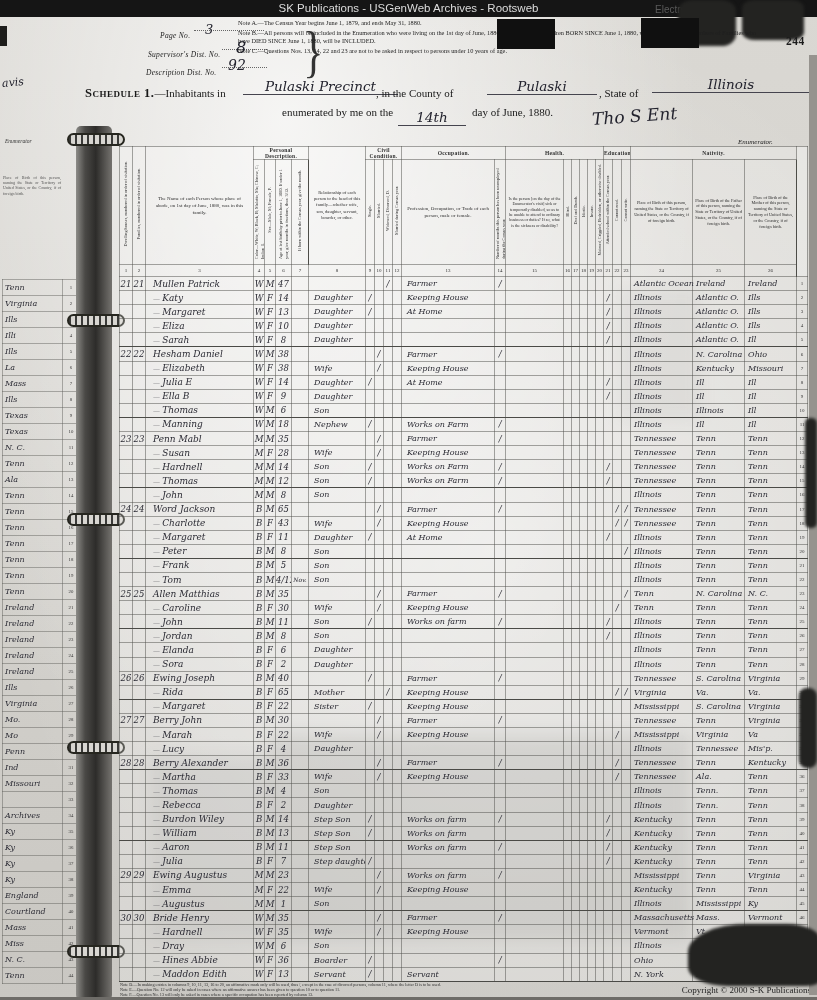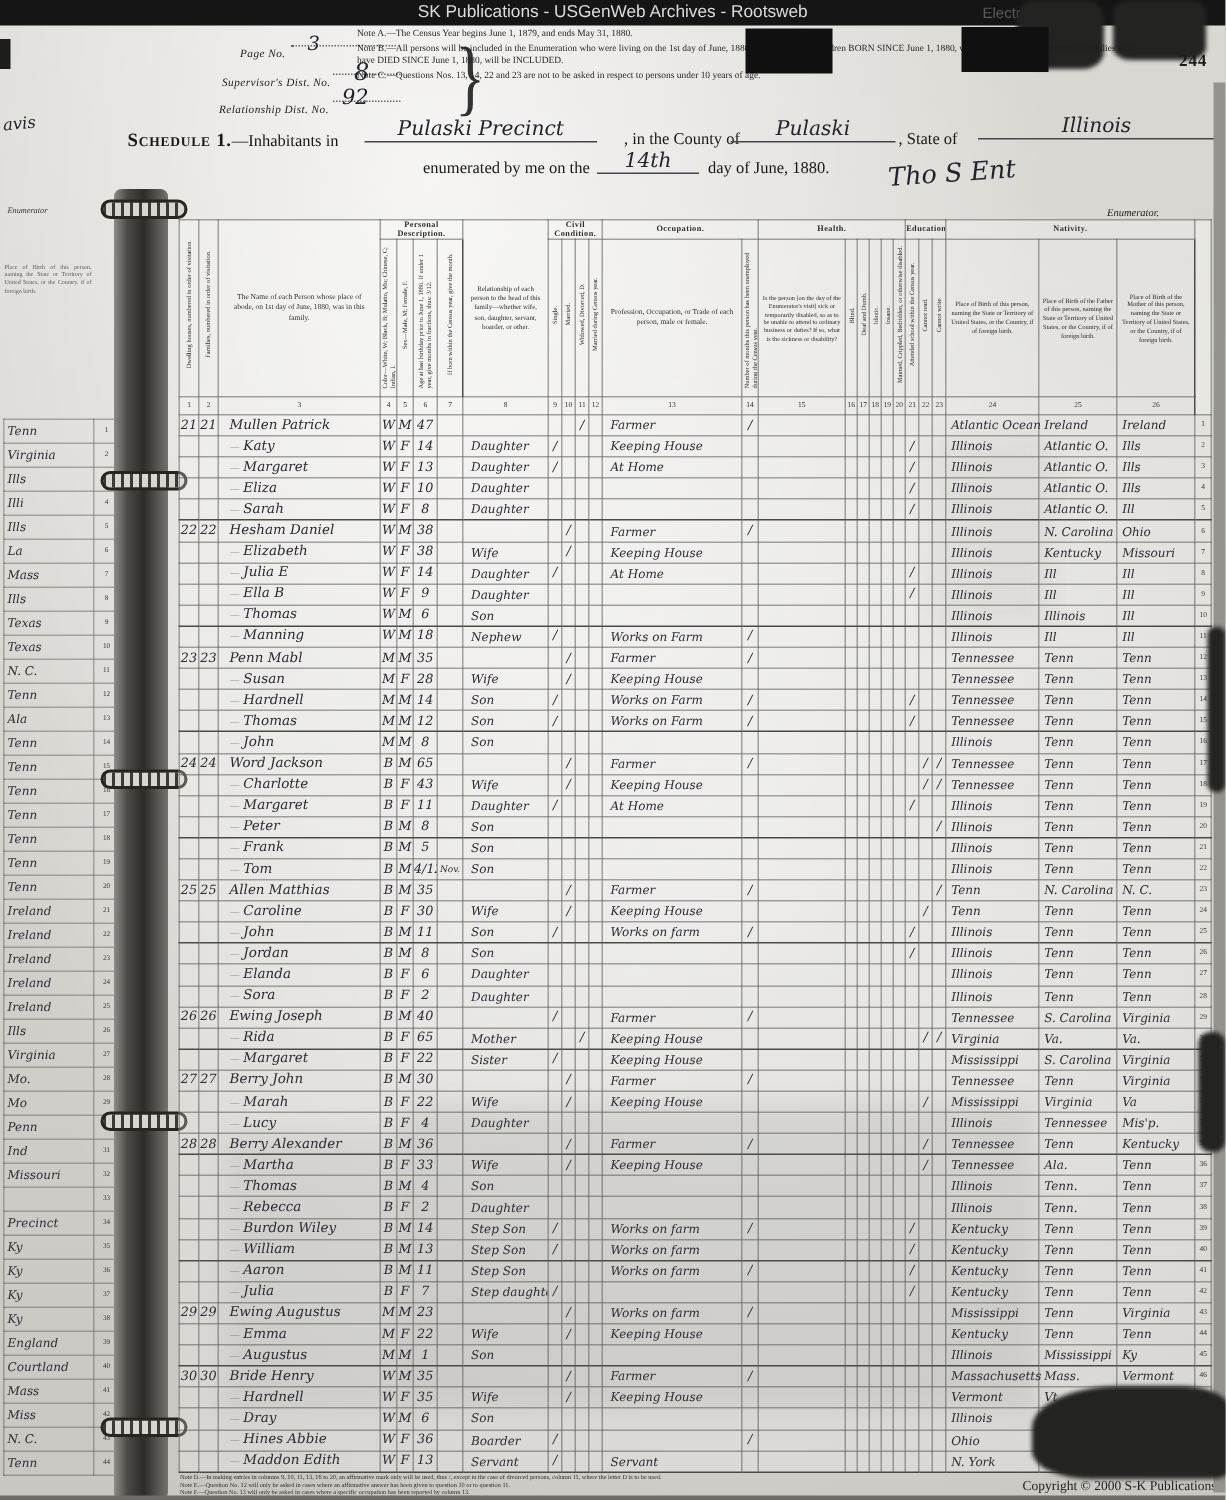--- a/index.html
+++ b/index.html
@@ -98,45 +98,45 @@
 <div class="nub"></div>
 
 <span class="hlabel" style="left:160px;top:31px;">Page No.</span>
 <span class="dotted" style="left:194px;top:30px;width:70px;"></span>
 <span class="hw" style="position:absolute;left:205px;top:22px;font-size:13px;">3</span>
 
 <span class="hlabel" style="left:148px;top:50px;">Supervisor's Dist. No.</span>
 <span class="dotted" style="left:222px;top:49px;width:45px;"></span>
 <span class="hw" style="position:absolute;left:236px;top:38px;font-size:16px;">8</span>
 
-<span class="hlabel" style="left:146px;top:68px;">Relationship Dist. No.</span>
+<span class="hlabel" style="left:146px;top:68px;">Description Dist. No.</span>
 <span class="dotted" style="left:222px;top:67px;width:45px;"></span>
 <span class="hw" style="position:absolute;left:228px;top:57px;font-size:14px;">92</span>
 
 <span class="brace">}</span>
 
 <div class="notes">
   <div style="white-space:nowrap;overflow:hidden;">Note A.—The Census Year begins June 1, 1879, and ends May 31, 1880.</div>
   <div>Note B.—All persons will be included in the Enumeration who were living on the 1st day of June, 1880.  No others will.  Children BORN SINCE June 1, 1880, will be OMITTED.  Members of Families who have DIED SINCE June 1, 1880, will be INCLUDED.</div>
   <div>Note C.—Questions Nos. 13, 14, 22 and 23 are not to be asked in respect to persons under 10 years of age.</div>
 </div>
 <div class="redact" style="left:497px;top:19px;width:58px;height:30px;"></div>
 <div class="redact" style="left:641px;top:18px;width:58px;height:30px;"></div>
 <span class="stamp">244</span>
 
 <div class="schedlead">
   <span class="sc">Schedule 1.</span><span style="font-size:11px;">—Inhabitants in</span>
 </div>
 <span class="fill hw" style="left:243px;top:78px;width:155px;">Pulaski Precinct</span>
-<span class="slabel" style="left:416px;top:87px;">, in the County of</span>
+<span class="slabel" style="left:376px;top:87px;">, in the County of</span>
 <span class="fill hw" style="left:487px;top:78px;width:110px;">Pulaski</span>
 <span class="slabel" style="left:599px;top:87px;">, State of</span>
 <span class="fill hw" style="left:652px;top:76px;width:158px;">Illinois</span>
 <span class="slabel" style="left:282px;top:106px;">enumerated by me on the</span>
-<span class="fill hw" style="left:398px;top:99px;width:68px;">14th</span>
+<span class="fill hw" style="left:398px;top:109px;width:68px;">14th</span>
 <span class="slabel" style="left:472px;top:106px;">day of June, 1880.</span>
 <span class="sig hw">Tho S Ent</span>
 <span class="enumR">Enumerator.</span>
 <span class="enumL">Enumerator</span>
 <span class="scrib hw">avis</span>
 
 <div class="frag">Place of Birth of this person, naming the State or Territory of United States, or the Country, if of foreign birth.</div>
 <table class="mtable">
   <tbody>
       <tr>
@@ -265,21 +265,21 @@
       </tr>
       <tr>
         <td class="me">Missouri</td>
         <td class="mn">32</td>
       </tr>
       <tr>
         <td class="me"></td>
         <td class="mn">33</td>
       </tr>
       <tr>
-        <td class="me">Precinct</td>
+        <td class="me">Archives</td>
         <td class="mn">34</td>
       </tr>
       <tr>
         <td class="me">Ky</td>
         <td class="mn">35</td>
       </tr>
       <tr>
         <td class="me">Ky</td>
         <td class="mn">36</td>
       </tr>

